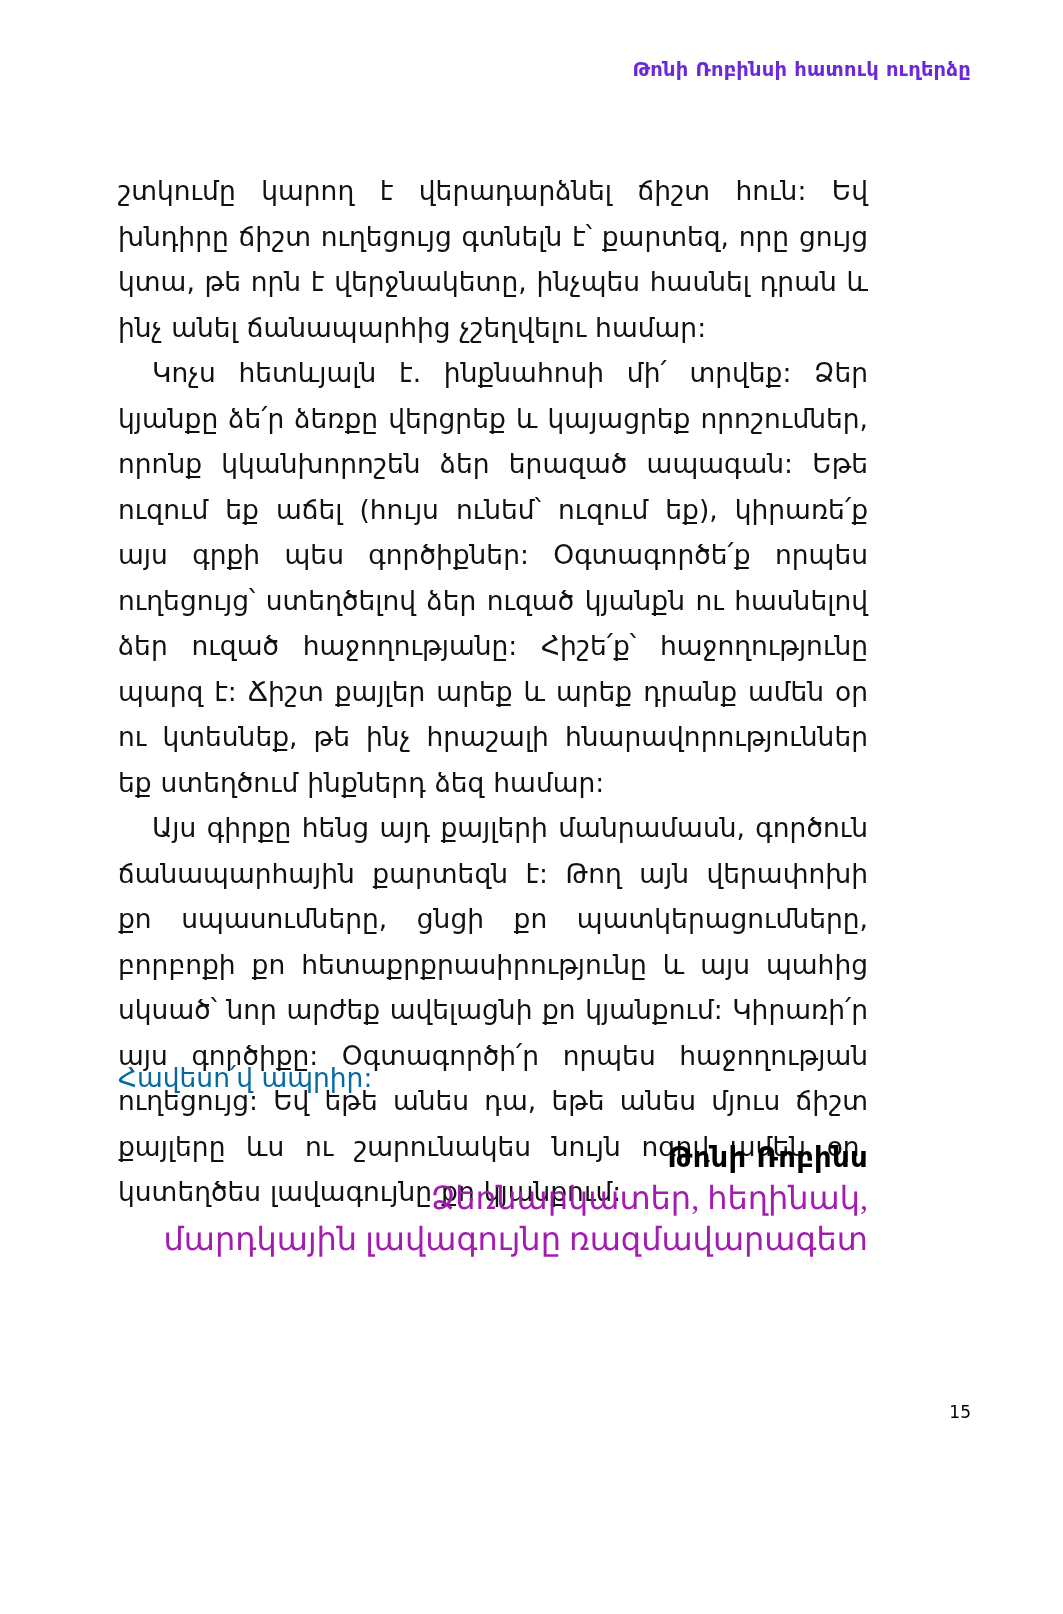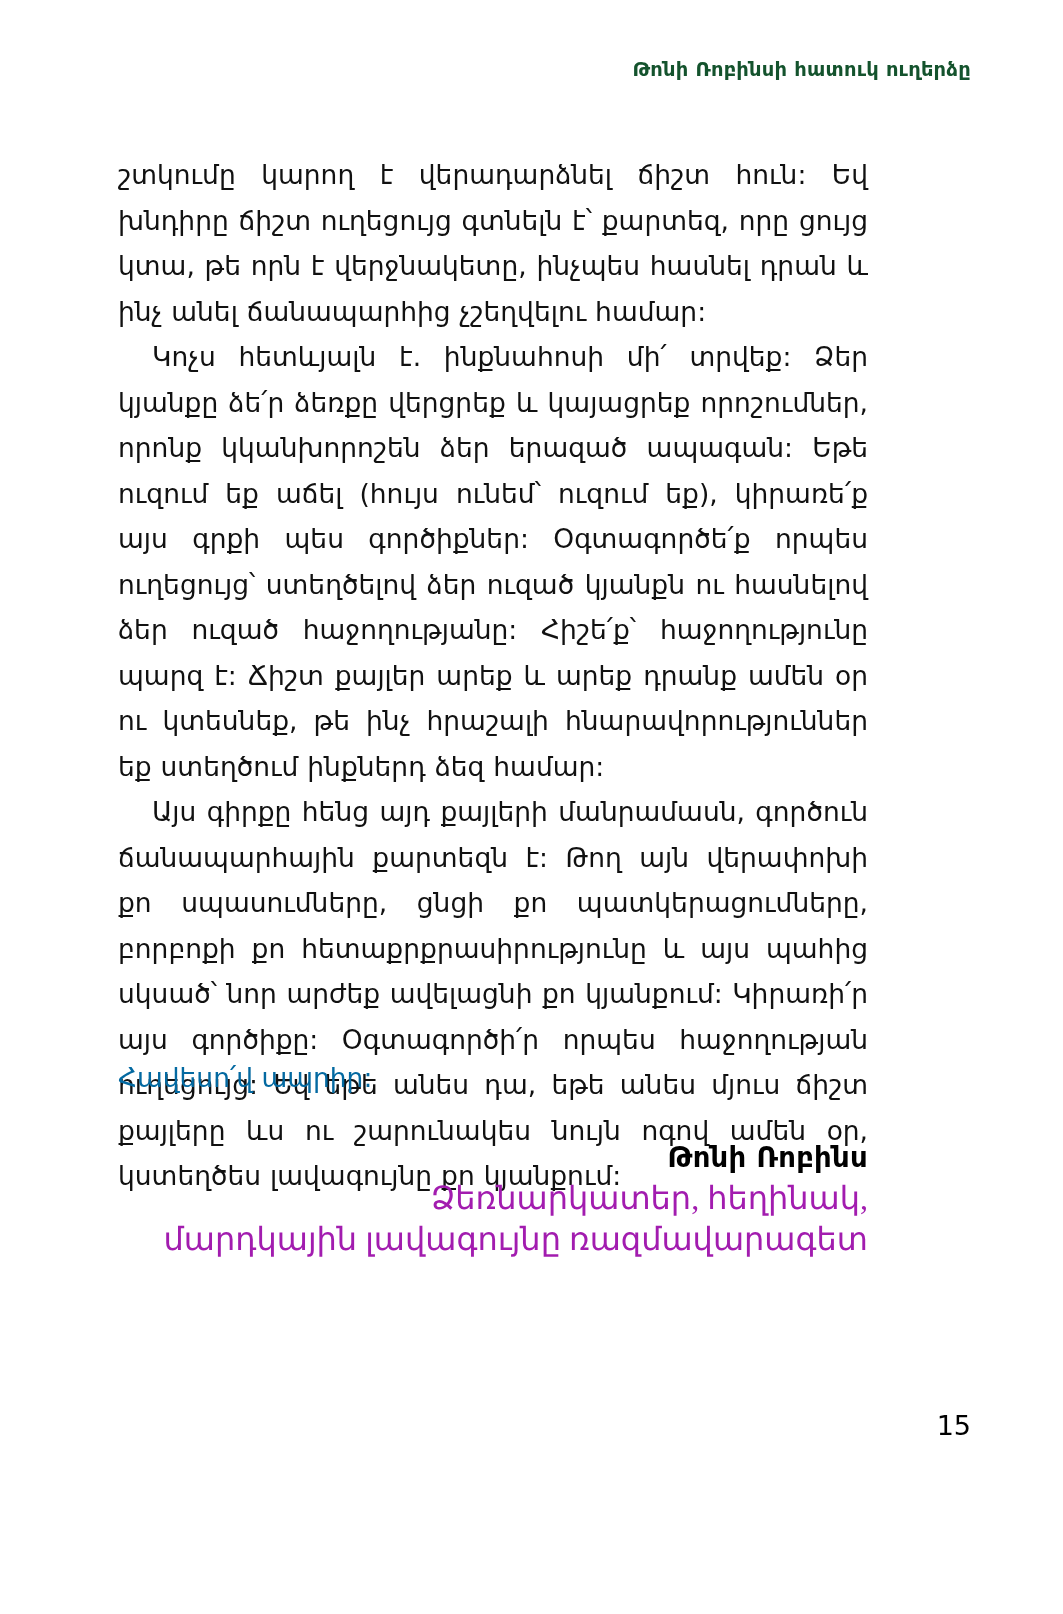--- a/index.html
+++ b/index.html
@@ -25,21 +25,21 @@
   .running-head {
     position: absolute;
     top: 58px;
     left: 0;
     right: 92px;
     text-align: right;
     font-family: "DejaVu Sans", "Liberation Sans", sans-serif;
     font-weight: bold;
     font-size: 19.5px;
     letter-spacing: 0.2px;
-    color: #14532d;
+    color: #6d28d9;
     white-space: nowrap;
   }
 
   
   .textblock {
     position: absolute;
     top: 152px;
     left: 118px;
     width: 750px;
   }
@@ -51,21 +51,21 @@
     text-justify: inter-word;
     margin: 0;
     color: #111;
     word-spacing: 0.5px;
     hyphens: manual;
   }
   .para + .para {
     text-indent: 34px;
   }
 
-  .para.first { text-indent: 0; }
+  .para.first { text-indent: 0; margin-top: 16px; }
 
   
   .closing {
     position: absolute;
     top: 1055px;
     left: 118px;
     width: 750px;
     font-size: 26.5px;
     line-height: 45.5px;
     color: #0369a1;
@@ -93,23 +93,22 @@
     font-family: Liberation Serif, serif;
   }
 
   
   .folio {
     position: absolute;
     top: 1402px;
     left: 0;
     right: 92px;
     text-align: right;
-    font-size: 27px;
+    font-size: 17px;
     color: #000;
-    margin-top: 8px;
   }
 </style>
 </head>
 <body>
 
 <div class="page">
 
   <div class="running-head">Թոնի Ռոբինսի հատուկ ուղերձը</div>
 
   <div class="textblock">

